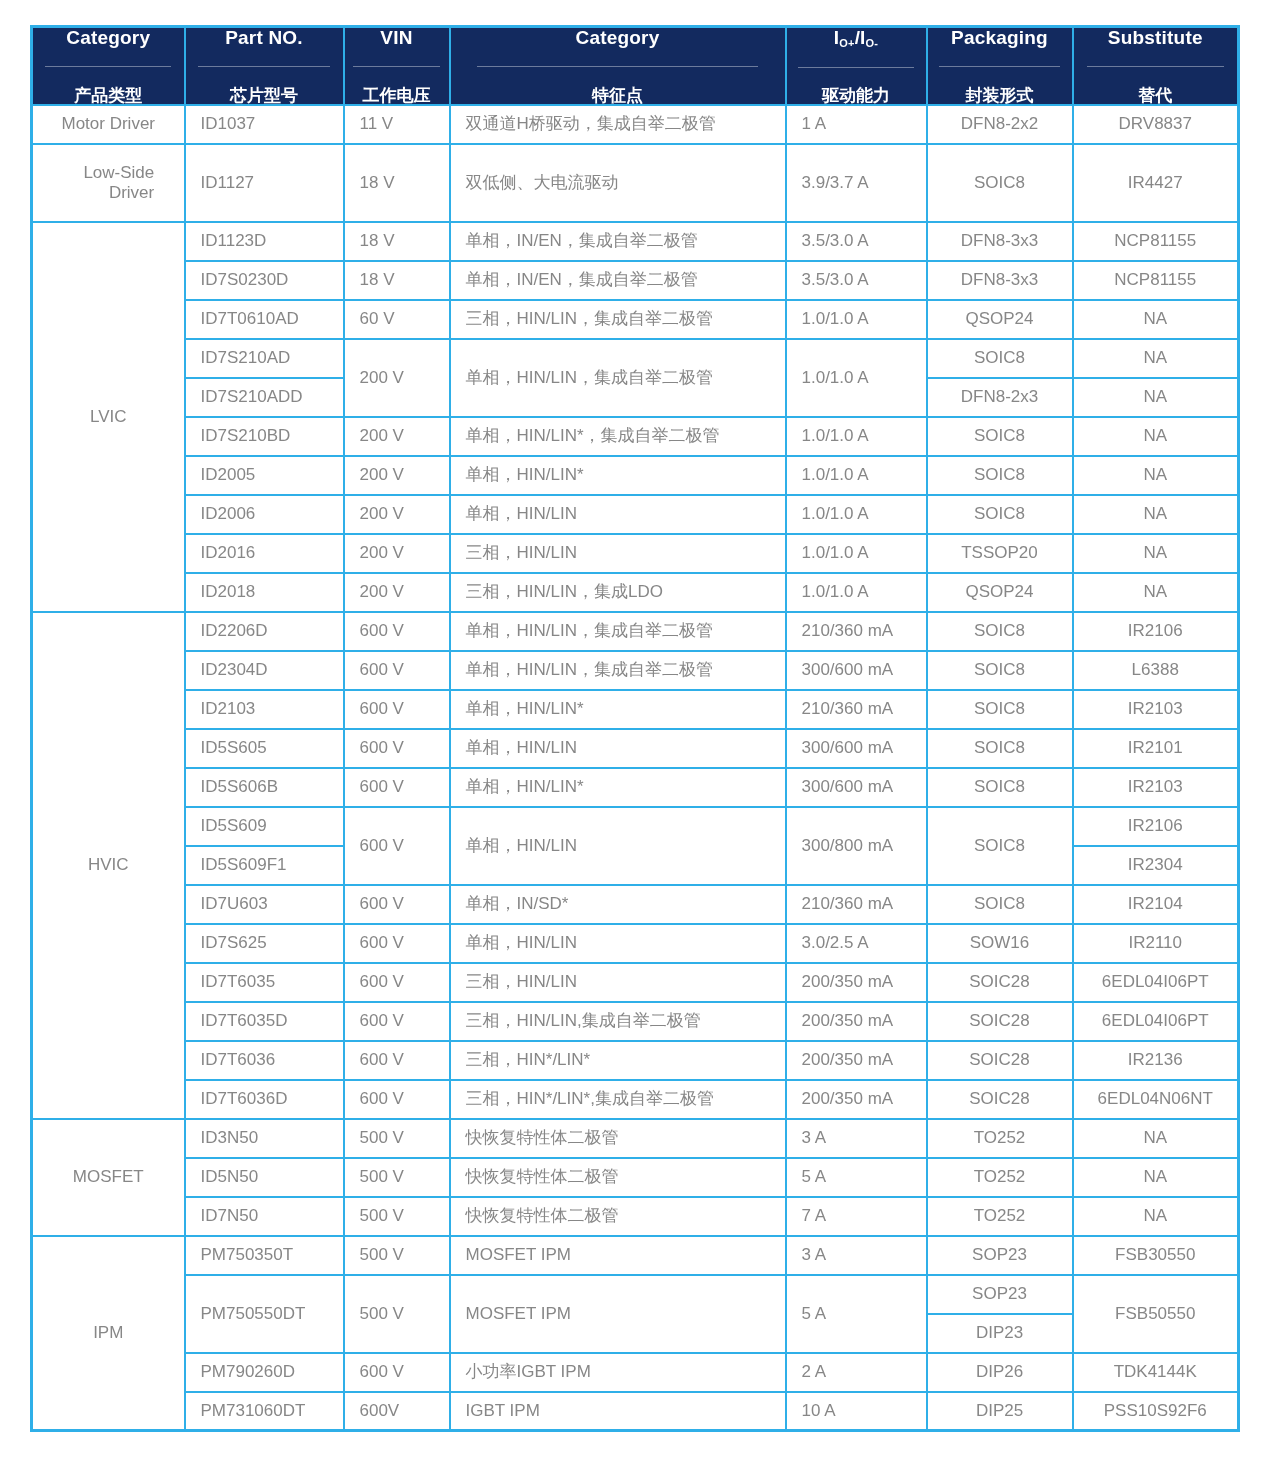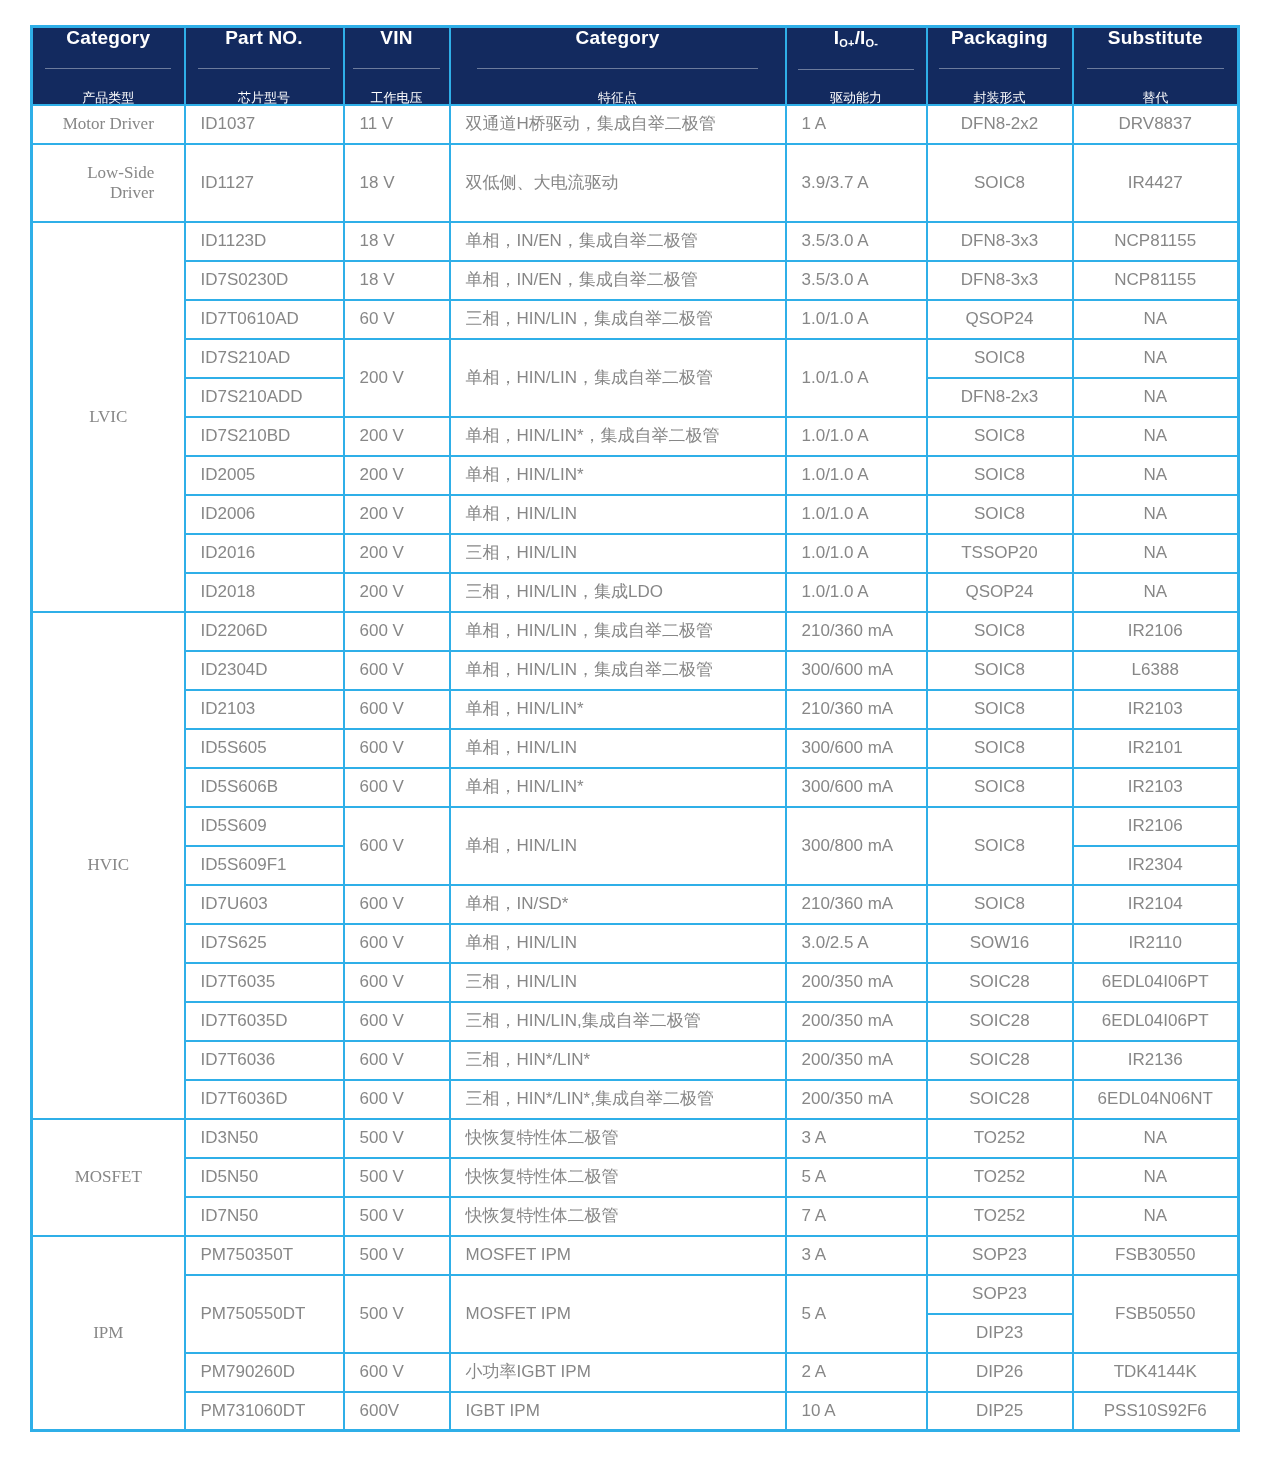--- a/index.html
+++ b/index.html
@@ -33,36 +33,36 @@
     height:78px;
     padding:0;
     vertical-align:middle;
   }
   .hwrap{
     display:flex;flex-direction:column;
     align-items:center;justify-content:space-between;
     gap:5px;height:100%;
   }
   .h-en{font-size:19px;font-weight:bold;line-height:1;letter-spacing:.2px;}
-  .h-zh{font-size:13px;font-weight:normal;line-height:1;}
+  .h-zh{font-size:17px;font-weight:bold;line-height:1;}
   .hdiv{width:84%;height:1px;background:var(--header_divider);}
   .h-en sub{font-size:11px;font-weight:bold;vertical-align:-3px;}
   tbody td{
     height:39px;
     color:var(--body_text);
     font-size:17px;
     background:#ffffff;
     padding:2px 6px 2px 15px;
     text-align:left;
     vertical-align:middle;
     line-height:1.15;
   }
   tbody td.c{text-align:center;padding:2px 4px;}
   tbody tr.tall td{height:78px;}
-  td.cat span{display:inline-block;font-family:Liberation Serif, serif;}
+  td.cat span{display:inline-block;}
   td.cat-narrow span{max-width:92px;text-align:right;}
 </style>
 </head>
 <body>
 
 <div class="wrap">
 <table class="product">
   <colgroup>
     <col style="width:153px">
         <col style="width:159px">

